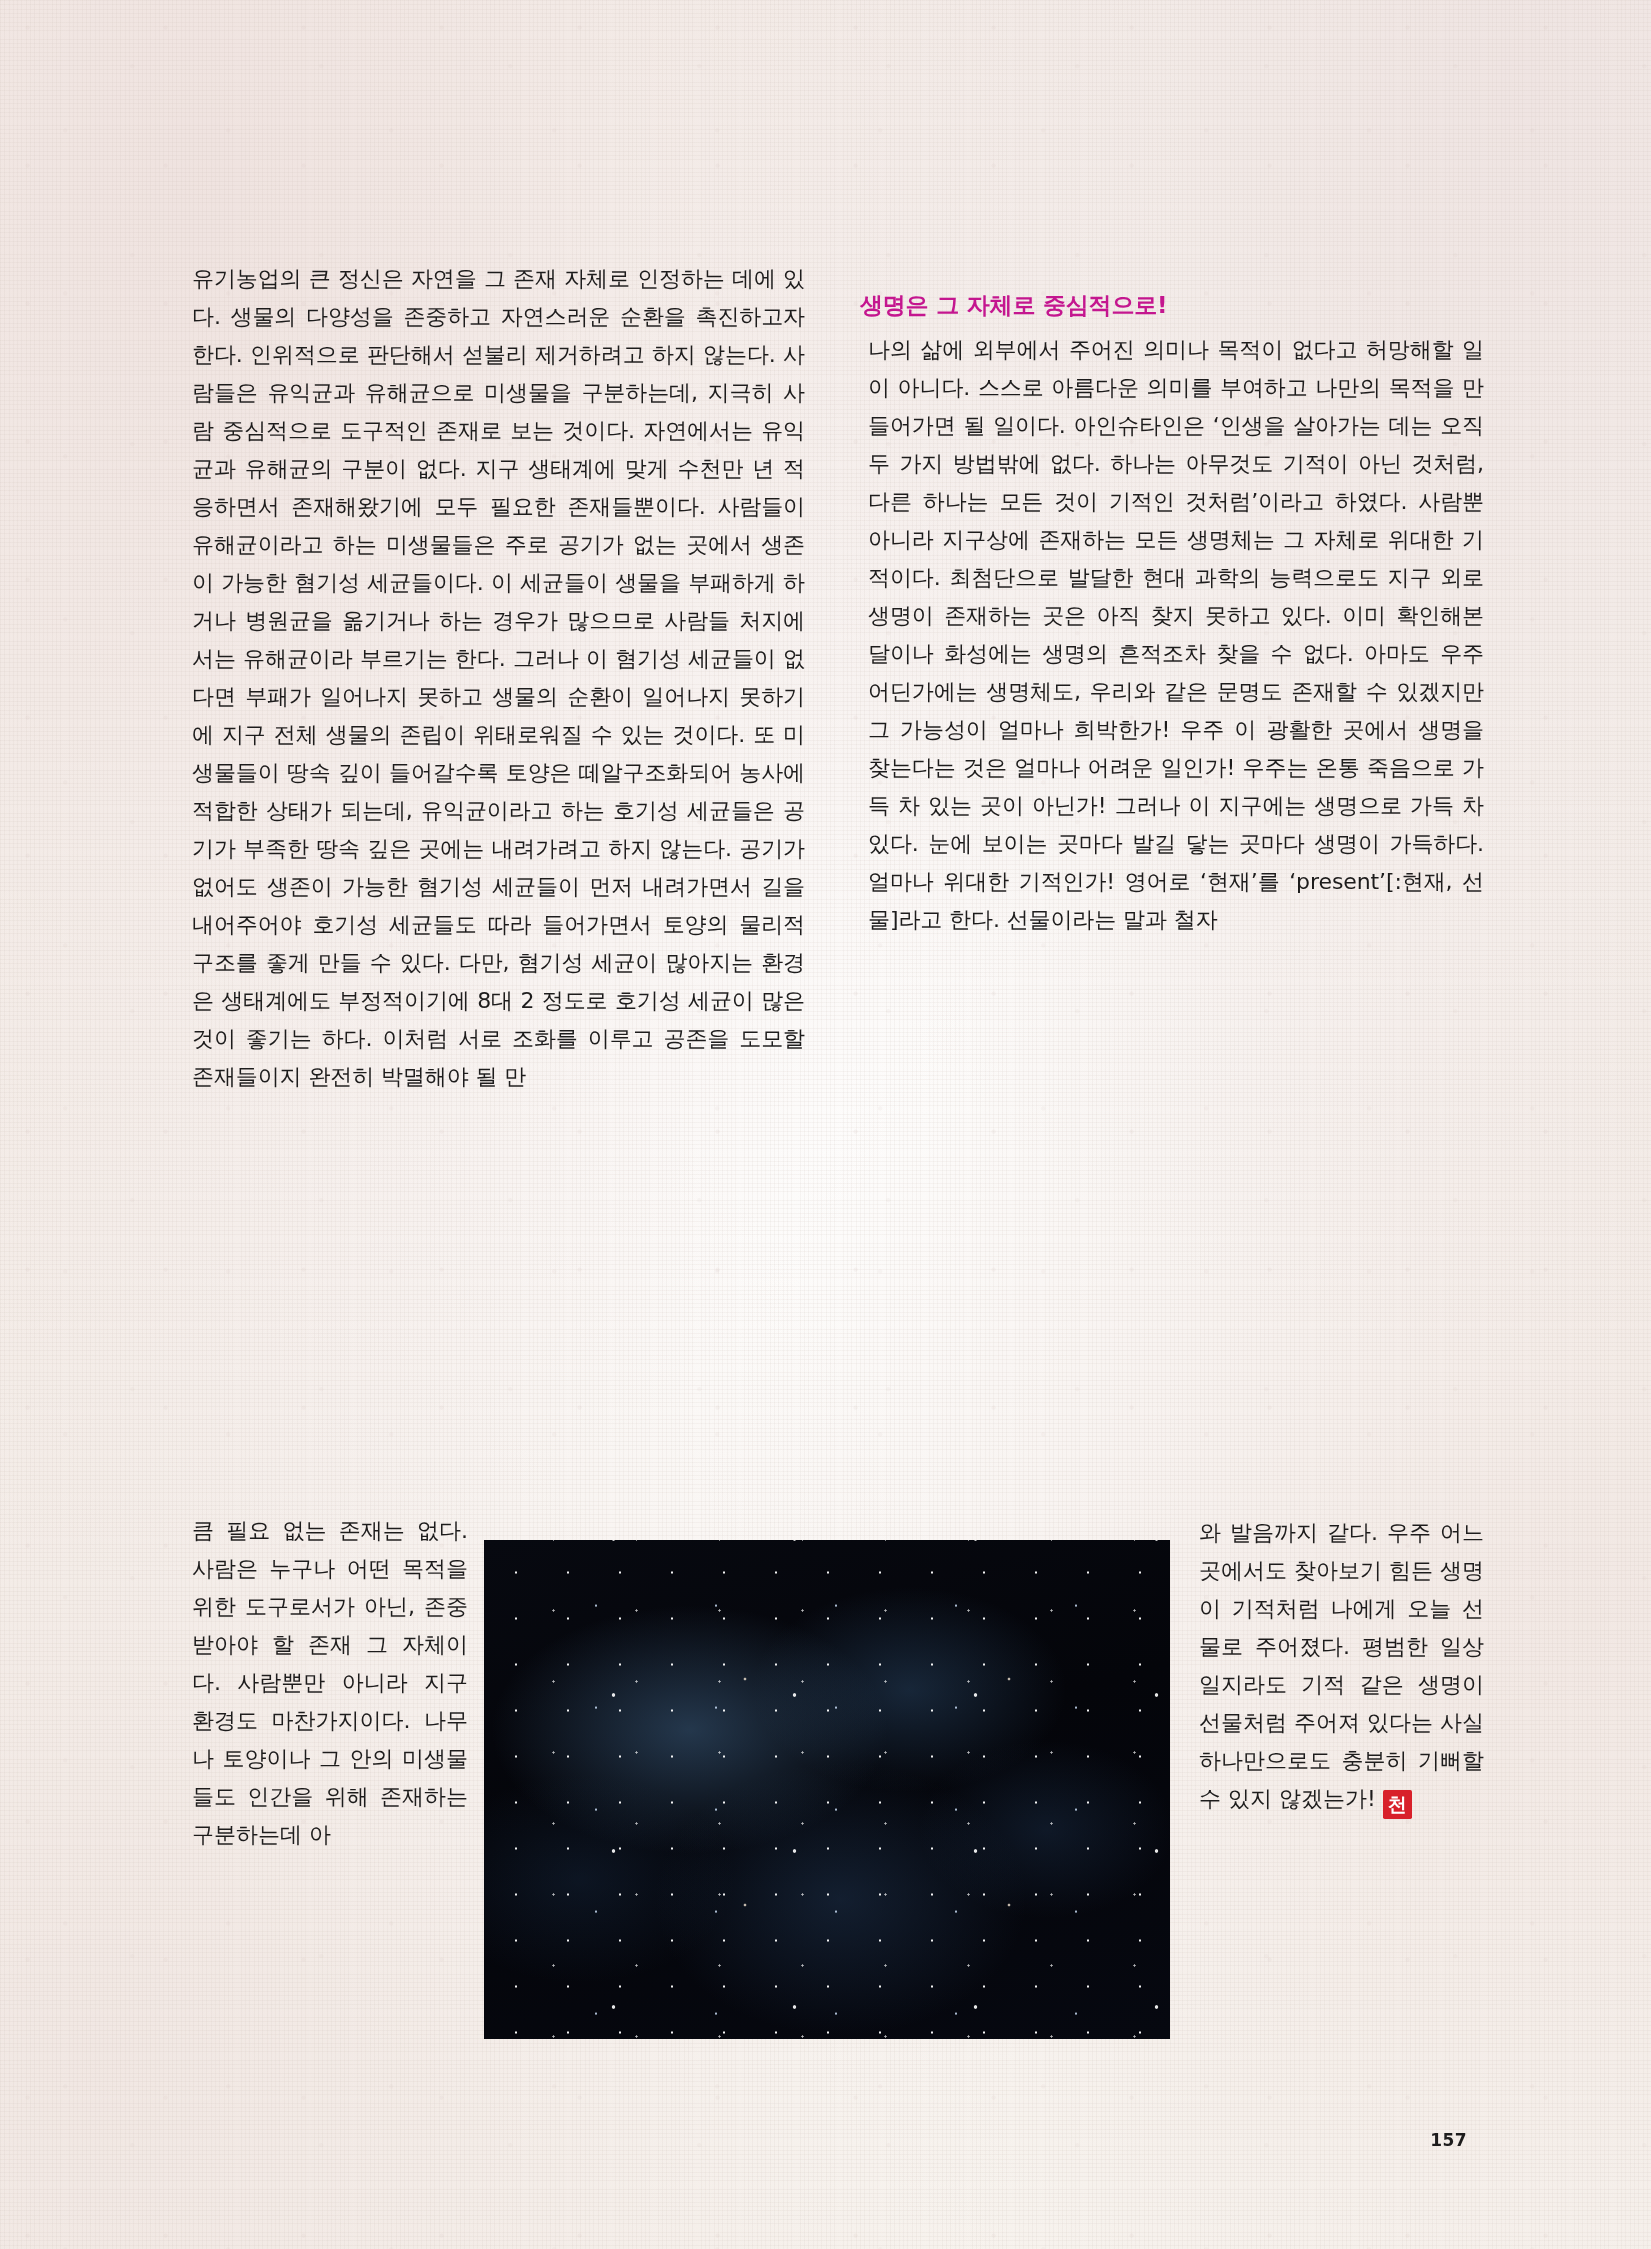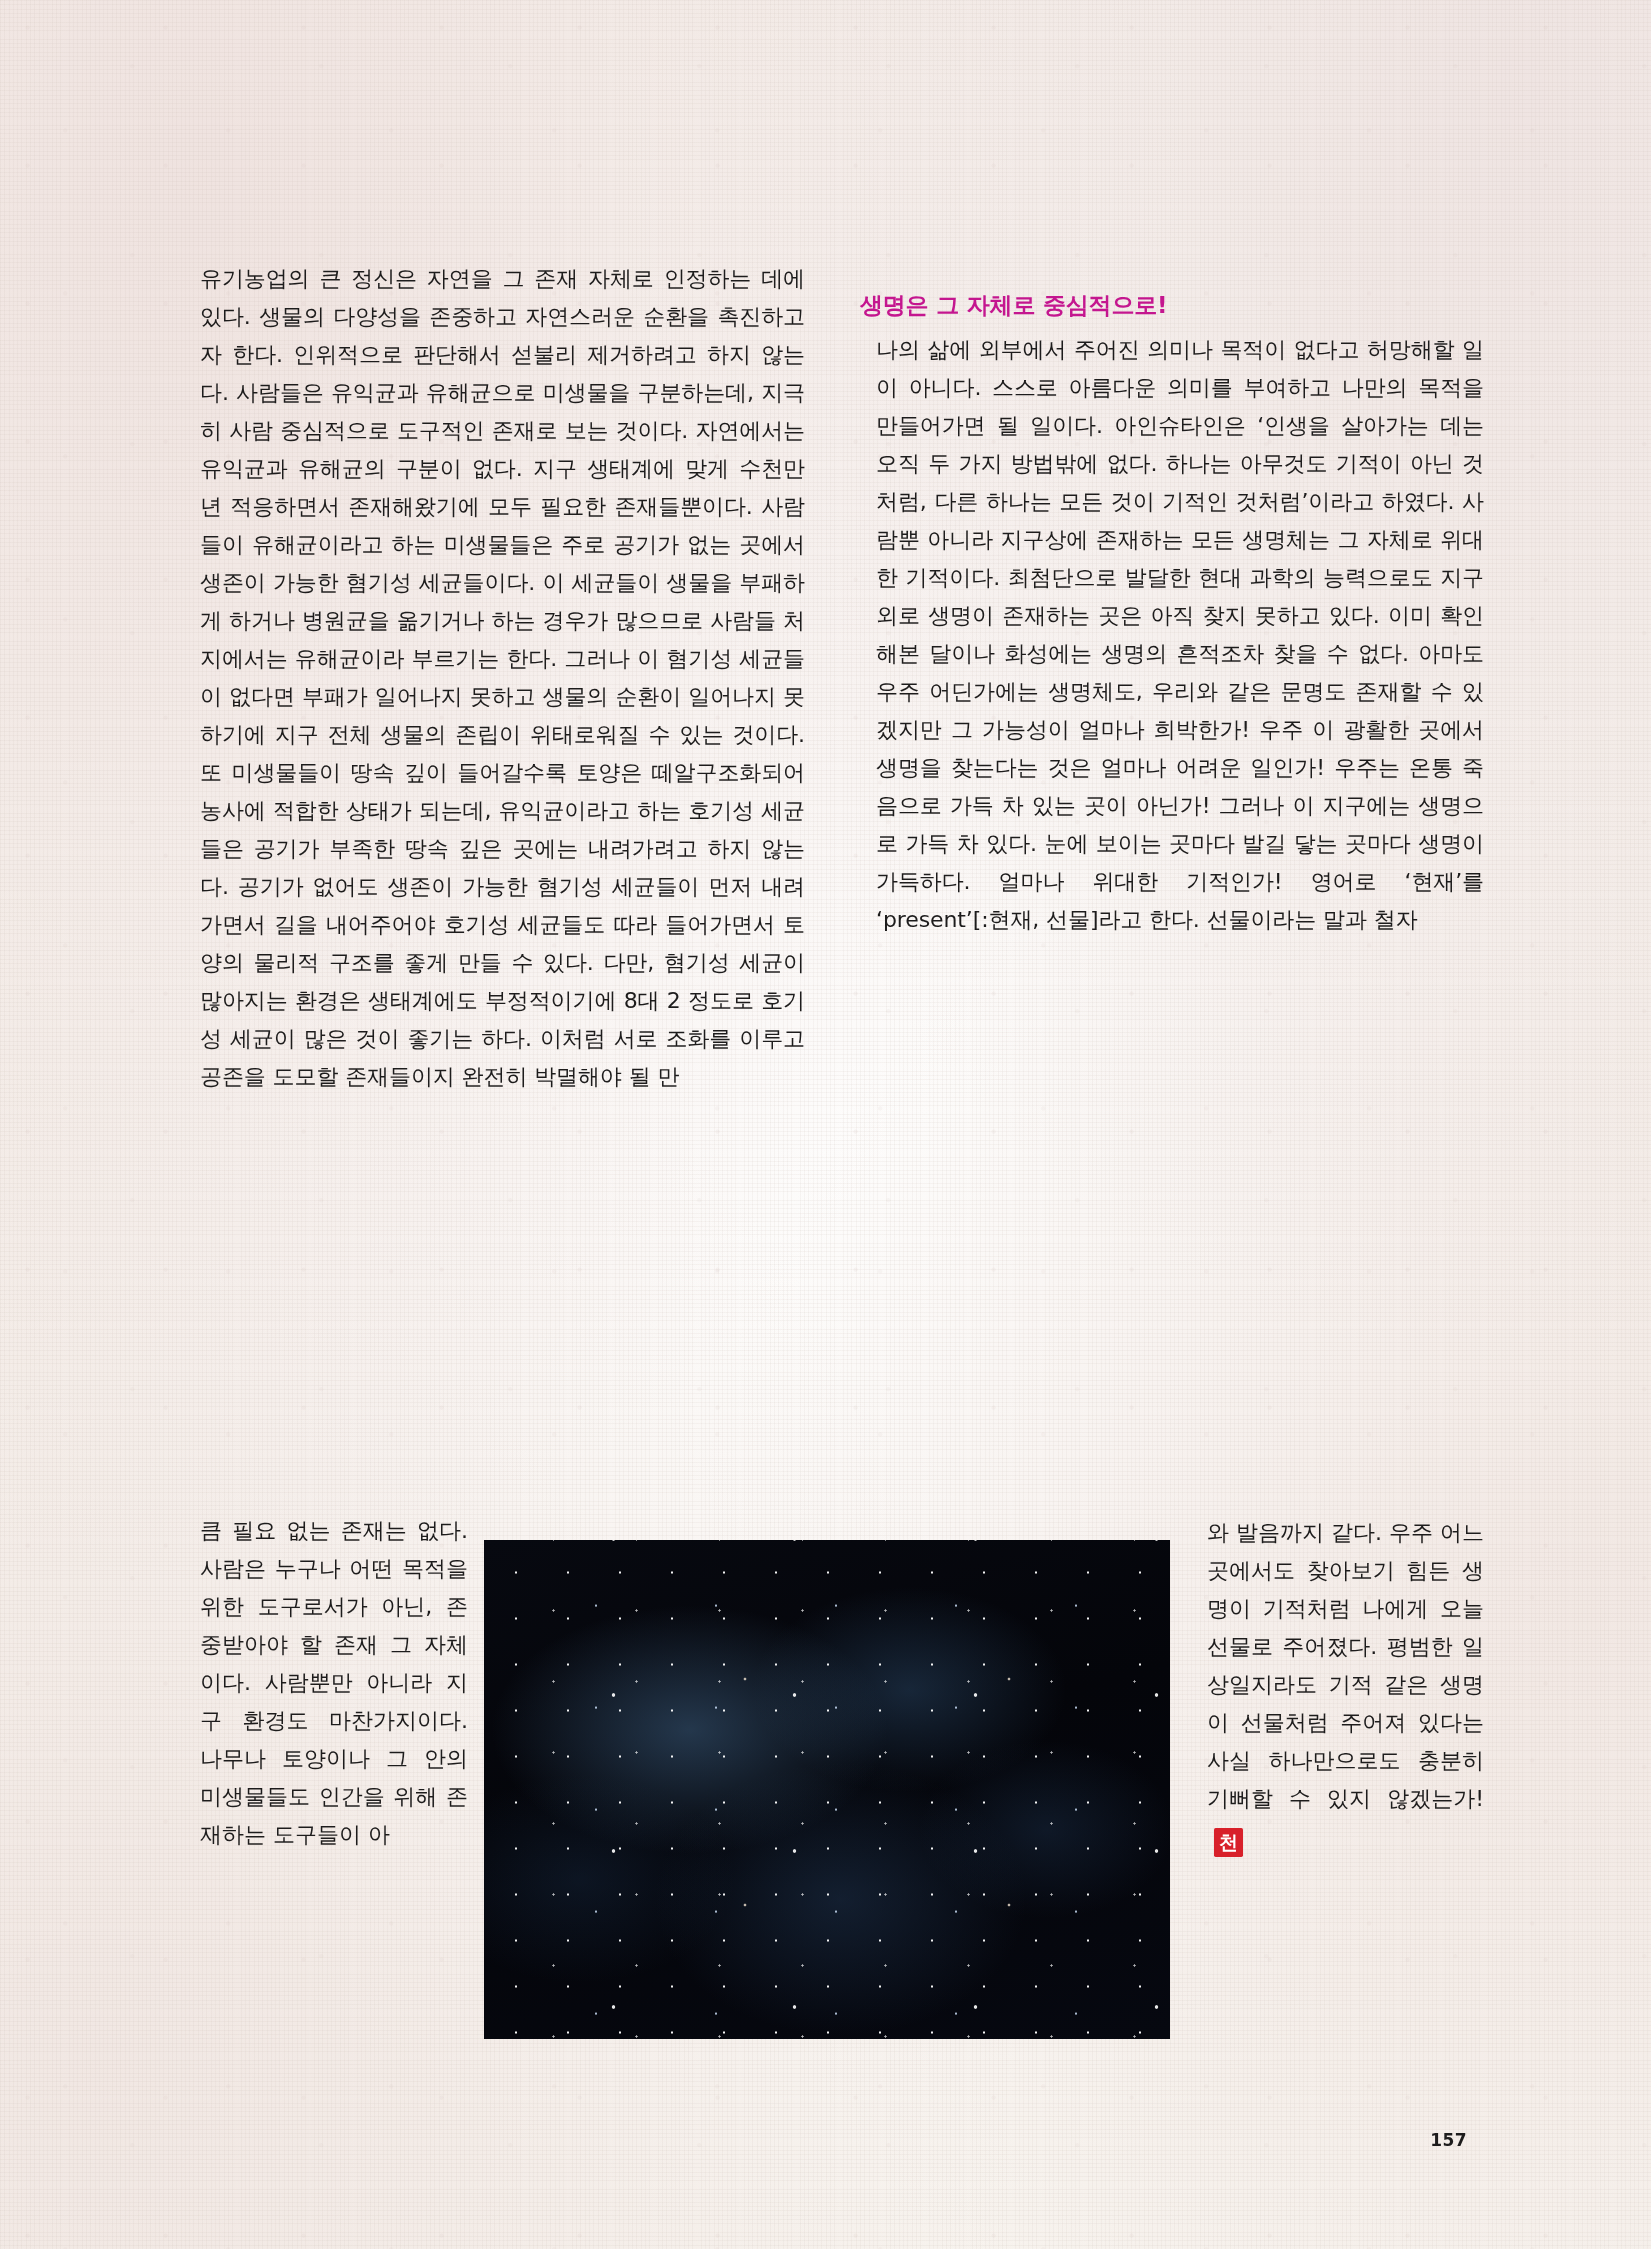--- a/index.html
+++ b/index.html
@@ -64,21 +64,21 @@
     top: 260px;
     width: 621px;
   }
   .col-right {
     left: 860px;
     top: 260px;
     width: 624px;
   }
 
   .para {
-    margin: 0 0 0 16px;
+    margin: 0 0 0 8px;
     text-align: justify;
     text-justify: inter-character;
   }
 
   .heading {
     color: #c4168f;
     font-weight: bold;
     font-size: 23px;
     line-height: 38px;
     margin: 26px 0 6.9px 0;
@@ -184,21 +184,21 @@
 
 <div class="page-bg"></div>
 
 <div class="page">
 
   <div class="column col-left">
     <p class="para">유기농업의 큰 정신은 자연을 그 존재 자체로 인정하는 데에 있다. 생물의 다양성을 존중하고 자연스러운 순환을 촉진하고자 한다. 인위적으로 판단해서 섣불리 제거하려고 하지 않는다. 사람들은 유익균과 유해균으로 미생물을 구분하는데, 지극히 사람 중심적으로 도구적인 존재로 보는 것이다. 자연에서는 유익균과 유해균의 구분이 없다. 지구 생태계에 맞게 수천만 년 적응하면서 존재해왔기에 모두 필요한 존재들뿐이다. 사람들이 유해균이라고 하는 미생물들은 주로 공기가 없는 곳에서 생존이 가능한 혐기성 세균들이다. 이 세균들이 생물을 부패하게 하거나 병원균을 옮기거나 하는 경우가 많으므로 사람들 처지에서는 유해균이라 부르기는 한다. 그러나 이 혐기성 세균들이 없다면 부패가 일어나지 못하고 생물의 순환이 일어나지 못하기에 지구 전체 생물의 존립이 위태로워질 수 있는 것이다. 또 미생물들이 땅속 깊이 들어갈수록 토양은 떼알구조화되어 농사에 적합한 상태가 되는데, 유익균이라고 하는 호기성 세균들은 공기가 부족한 땅속 깊은 곳에는 내려가려고 하지 않는다. 공기가 없어도 생존이 가능한 혐기성 세균들이 먼저 내려가면서 길을 내어주어야 호기성 세균들도 따라 들어가면서 토양의 물리적 구조를 좋게 만들 수 있다. 다만, 혐기성 세균이 많아지는 환경은 생태계에도 부정적이기에 8대 2 정도로 호기성 세균이 많은 것이 좋기는 하다. 이처럼 서로 조화를 이루고 공존을 도모할 존재들이지 완전히 박멸해야 될 만</p>
   </div>
 
   <div class="col-left-wrap">
-    <p class="para">큼 필요 없는 존재는 없다. 사람은 누구나 어떤 목적을 위한 도구로서가 아닌, 존중받아야 할 존재 그 자체이다. 사람뿐만 아니라 지구 환경도 마찬가지이다. 나무나 토양이나 그 안의 미생물들도 인간을 위해 존재하는 도구들이 아</p>
+    <p class="para">큼 필요 없는 존재는 없다. 사람은 누구나 어떤 목적을 위한 도구로서가 아닌, 존중받아야 할 존재 그 자체이다. 사람뿐만 아니라 지구 환경도 마찬가지이다. 나무나 토양이나 그 안의 미생물들도 인간을 위해 존재하는 구분하는데 아</p>
   </div>
 
   <div class="column col-right">
     <h2 class="heading">생명은 그 자체로 중심적으로!</h2>
     <p class="para">나의 삶에 외부에서 주어진 의미나 목적이 없다고 허망해할 일이 아니다. 스스로 아름다운 의미를 부여하고 나만의 목적을 만들어가면 될 일이다. 아인슈타인은 ‘인생을 살아가는 데는 오직 두 가지 방법밖에 없다. 하나는 아무것도 기적이 아닌 것처럼, 다른 하나는 모든 것이 기적인 것처럼’이라고 하였다. 사람뿐 아니라 지구상에 존재하는 모든 생명체는 그 자체로 위대한 기적이다. 최첨단으로 발달한 현대 과학의 능력으로도 지구 외로 생명이 존재하는 곳은 아직 찾지 못하고 있다. 이미 확인해본 달이나 화성에는 생명의 흔적조차 찾을 수 없다. 아마도 우주 어딘가에는 생명체도, 우리와 같은 문명도 존재할 수 있겠지만 그 가능성이 얼마나 희박한가! 우주 이 광활한 곳에서 생명을 찾는다는 것은 얼마나 어려운 일인가! 우주는 온통 죽음으로 가득 차 있는 곳이 아닌가! 그러나 이 지구에는 생명으로 가득 차 있다. 눈에 보이는 곳마다 발길 닿는 곳마다 생명이 가득하다. 얼마나 위대한 기적인가! 영어로 ‘현재’를 ‘present’[:현재, 선물]라고 한다. 선물이라는 말과 철자</p>
   </div>
 
   <div class="col-right-wrap">
     <p class="para"><span>와 발음까지 같다. 우주 어느 곳에서도 찾아보기 힘든 생명이 기적처럼 나에게 오늘 선물로 주어졌다. 평범한 일상일지라도 기적 같은 생명이 선물처럼 주어져 있다는 사실 하나만으로도 충분히 기뻐할 수 있지 않겠는가!</span><span class="seal">천</span></p>
   </div>

